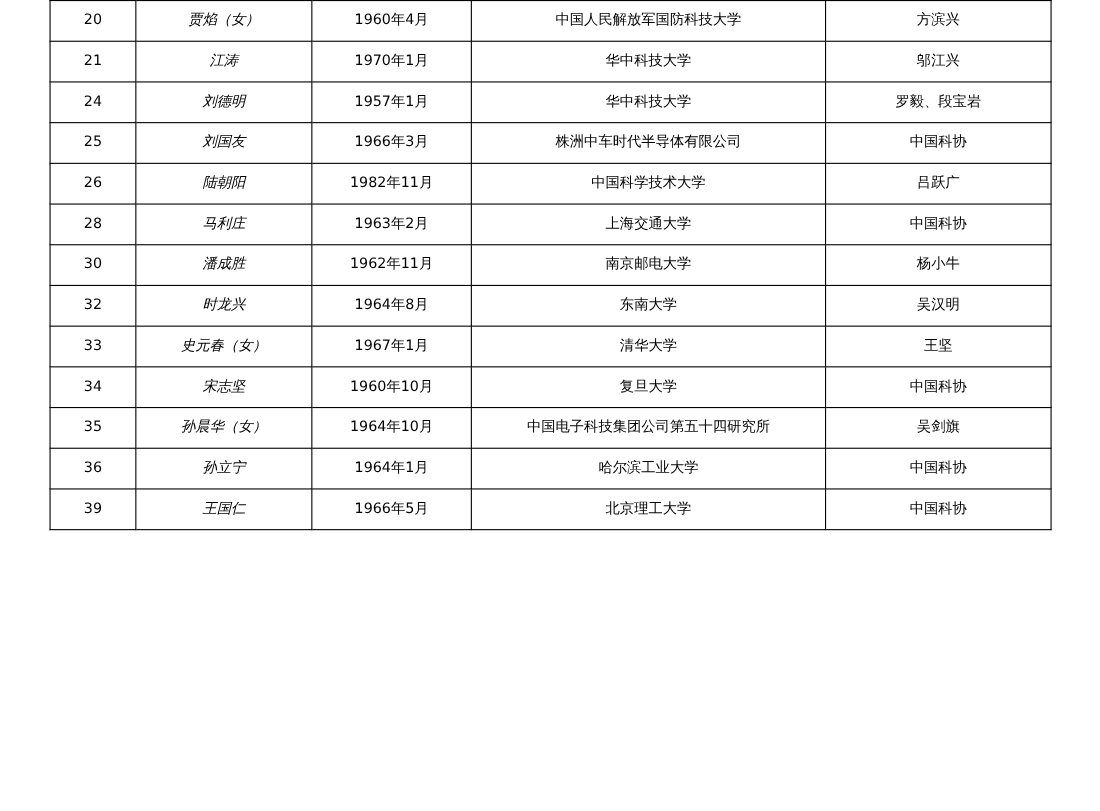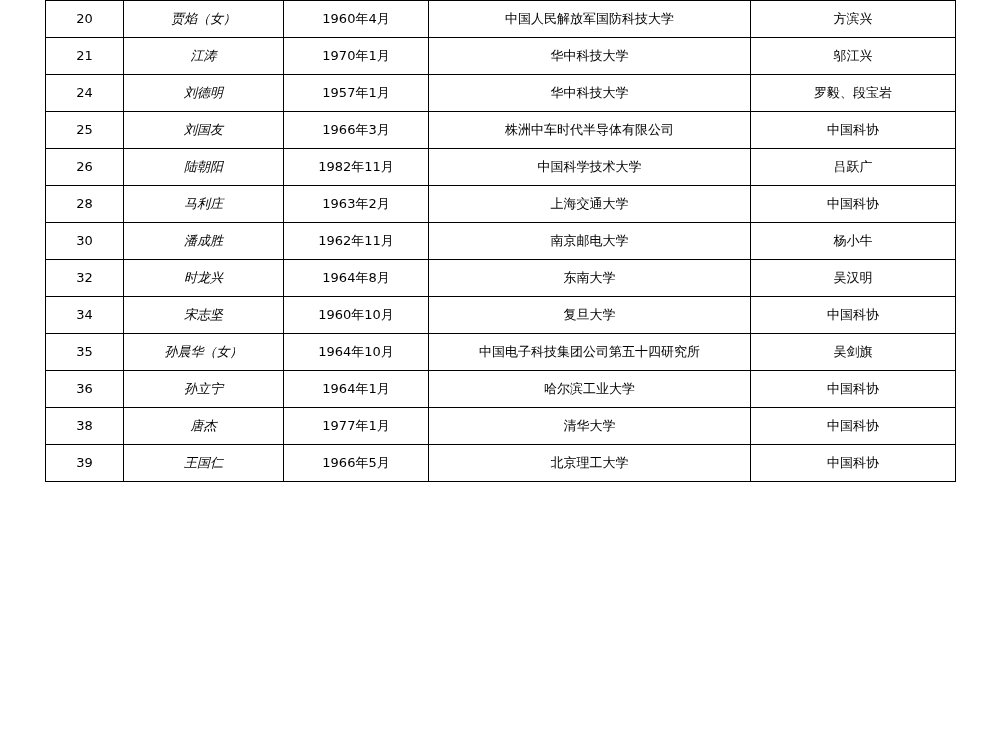--- a/index.html
+++ b/index.html
@@ -113,20 +113,27 @@
         <td class="rec-cell">杨小牛</td>
       </tr>
       <tr>
         <td class="index-cell">32</td>
         <td class="name-cell">时龙兴</td>
         <td class="birth-cell">1964年8月</td>
         <td class="org-cell">东南大学</td>
         <td class="rec-cell">吴汉明</td>
       </tr>
       <tr>
+        <td class="index-cell">33</td>
+        <td class="name-cell">史元春（女）</td>
+        <td class="birth-cell">1967年1月</td>
+        <td class="org-cell">清华大学</td>
+        <td class="rec-cell">王坚</td>
+      </tr>
+      <tr>
         <td class="index-cell">34</td>
         <td class="name-cell">宋志坚</td>
         <td class="birth-cell">1960年10月</td>
         <td class="org-cell">复旦大学</td>
         <td class="rec-cell">中国科协</td>
       </tr>
       <tr>
         <td class="index-cell">35</td>
         <td class="name-cell">孙晨华（女）</td>
         <td class="birth-cell">1964年10月</td>
@@ -134,27 +141,20 @@
         <td class="rec-cell">吴剑旗</td>
       </tr>
       <tr>
         <td class="index-cell">36</td>
         <td class="name-cell">孙立宁</td>
         <td class="birth-cell">1964年1月</td>
         <td class="org-cell">哈尔滨工业大学</td>
         <td class="rec-cell">中国科协</td>
       </tr>
       <tr>
-        <td class="index-cell">38</td>
-        <td class="name-cell">唐杰</td>
-        <td class="birth-cell">1977年1月</td>
-        <td class="org-cell">清华大学</td>
-        <td class="rec-cell">中国科协</td>
-      </tr>
-      <tr>
         <td class="index-cell">39</td>
         <td class="name-cell">王国仁</td>
         <td class="birth-cell">1966年5月</td>
         <td class="org-cell">北京理工大学</td>
         <td class="rec-cell">中国科协</td>
       </tr>
 
     </tbody>
   </table>
 </div>

